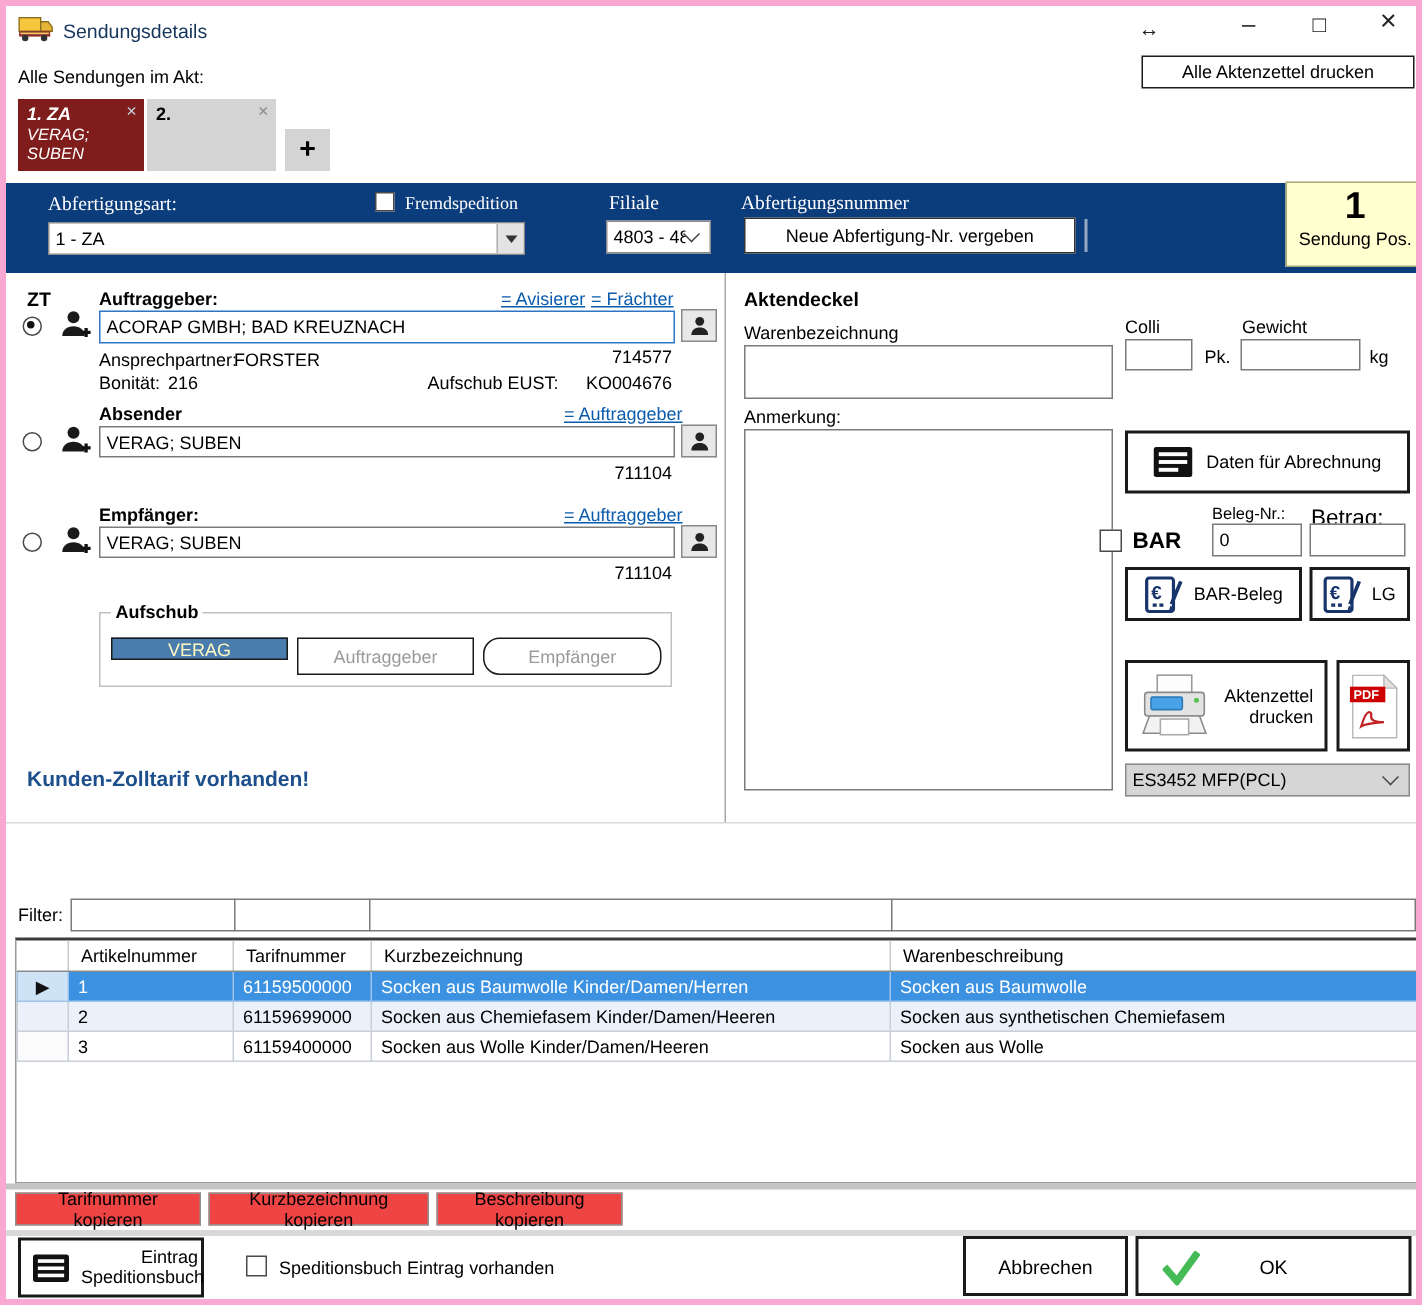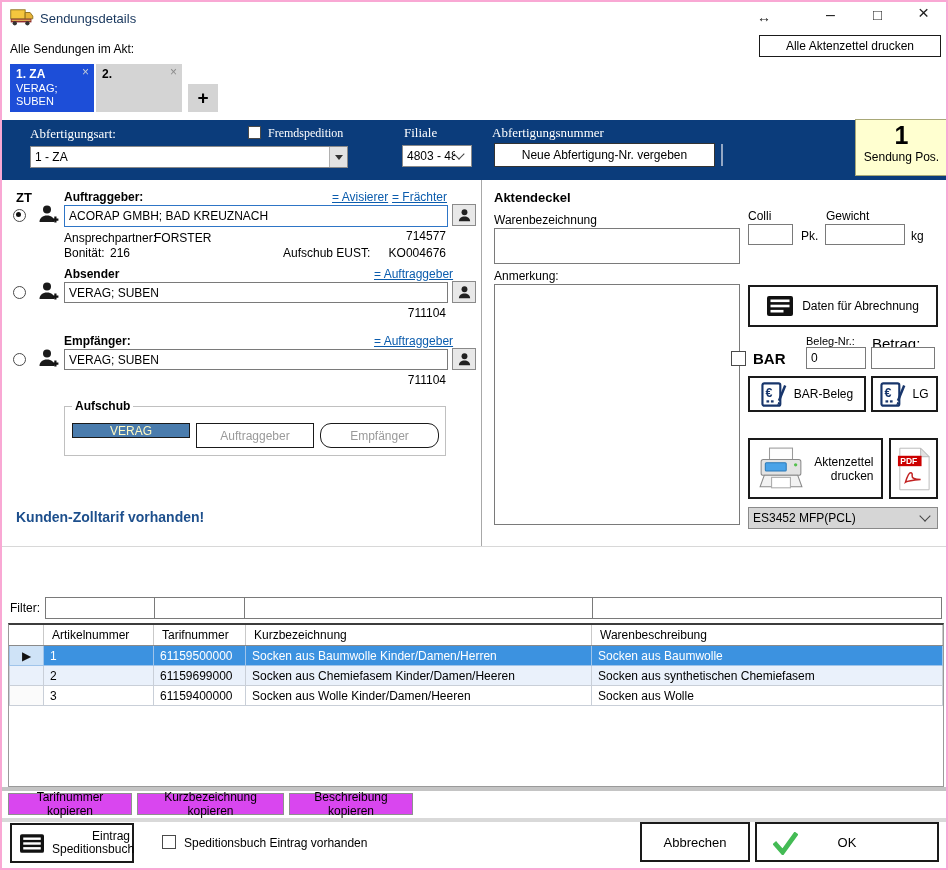--- a/index.html
+++ b/index.html
@@ -1,25 +1,25 @@
 <!DOCTYPE html>
 <html><head>
 <meta charset="utf-8">
 <style>
   html,body{margin:0;padding:0;}
   body{width:948px;height:870px;font-family:"Liberation Sans",sans-serif;background:#fff;}
-  .window{position:relative;width:948px;height:870px;box-sizing:border-box;border:2px solid #f9a8d4;background:#fff;overflow:hidden;}
+  .window{position:relative;width:948px;height:870px;box-sizing:border-box;border:4px solid #f9a8d4;background:#fff;overflow:hidden;}
   .abs{position:absolute;}
   .lbl{position:absolute;font-size:12px;color:#000;white-space:nowrap;}
   .b{font-weight:bold;}
   .white{color:#fff;}
   .link{position:absolute;font-size:12px;color:#0b5cad;text-decoration:underline;white-space:nowrap;cursor:pointer;}
   .btn{position:absolute;background:#fff;border:1px solid #1a1a1a;color:#000;font-size:12px;display:flex;align-items:center;justify-content:center;box-sizing:border-box;cursor:pointer;font-family:inherit;}
   .btn.thick{border-width:2px;justify-content:center;}
-  .copybtn{background:#d946ef;border:1px solid #8f8f8f;}
+  .copybtn{background:#ef4444;border:1px solid #8f8f8f;}
   .input{position:absolute;background:#fff;border:1px solid #7a7a7a;font-size:12px;padding:1px 4px;box-sizing:border-box;font-family:inherit;color:#000;}
   .input.focused{border:1px solid #2e75c6;}
   textarea.input{resize:none;}
   .radio{position:absolute;width:13px;height:13px;border:1px solid #4a4a4a;border-radius:50%;background:#fff;box-sizing:border-box;}
   .radio.sel::after{content:"";position:absolute;left:2px;top:2px;width:5px;height:5px;border-radius:50%;background:#111;}
   .chk{position:absolute;width:14px;height:14px;border:1px solid #4a4a4a;background:#fff;box-sizing:border-box;}
   .personbtn{position:absolute;width:24px;height:22px;background:#e8e8e8;border:1px solid #8a8a8a;display:flex;align-items:center;justify-content:center;box-sizing:border-box;cursor:pointer;}
   .navy{position:absolute;left:0;right:0;top:118px;height:60px;background:#0b3c7b;}
   .navylbl{position:absolute;font-size:13px;color:#ffffff;white-space:nowrap;font-family:Liberation Serif, serif;}
   .combo{position:absolute;background:#fff;border:1px solid #8a8a8a;box-sizing:border-box;font-size:12px;display:flex;align-items:center;cursor:pointer;overflow:hidden;}
@@ -61,21 +61,21 @@
   </span>
   <span class="lbl" style="left:38px;top:9px;font-size:13px;color:#16355c;">Sendungsdetails</span>
   <span class="ctrl b" style="left:755px;top:8px;">↔</span>
   <span class="ctrl" style="left:824px;top:6px;font-size:16px;">–</span>
   <span class="ctrl" style="left:871px;top:6px;font-size:15px;">□</span>
   <span class="ctrl" style="left:916px;top:4px;font-size:19px;">×</span>
 
   <span class="lbl" style="left:8px;top:40px;">Alle Sendungen im Akt:</span>
   <button class="btn" style="left:757px;top:33px;width:182px;height:22px;">Alle Aktenzettel drucken</button>
 
-  <div class="tab" style="left:8px;width:84px;background:#1d4ed8;color:#fff;">
+  <div class="tab" style="left:8px;width:84px;background:#7f1d1d;color:#fff;font-style:italic;">
     <span class="lbl b white" style="left:6px;top:3px;">1.  ZA</span>
     <span class="x" style="color:#c3ccd8;">×</span>
     <div style="position:absolute;left:6px;top:18px;width:66px;font-size:11px;line-height:13px;">VERAG; SUBEN</div>
   </div>
   <div class="tab" style="left:94px;width:86px;background:#d4d4d4;color:#222;">
     <span class="lbl b" style="left:6px;top:3px;">2.</span>
     <span class="x" style="color:#8a8a8a;">×</span>
   </div>
   <div class="abs" style="left:186px;top:82px;width:30px;height:28px;background:#d4d4d4;display:flex;align-items:center;justify-content:center;font-size:19px;font-weight:bold;cursor:pointer;">+</div>
 

